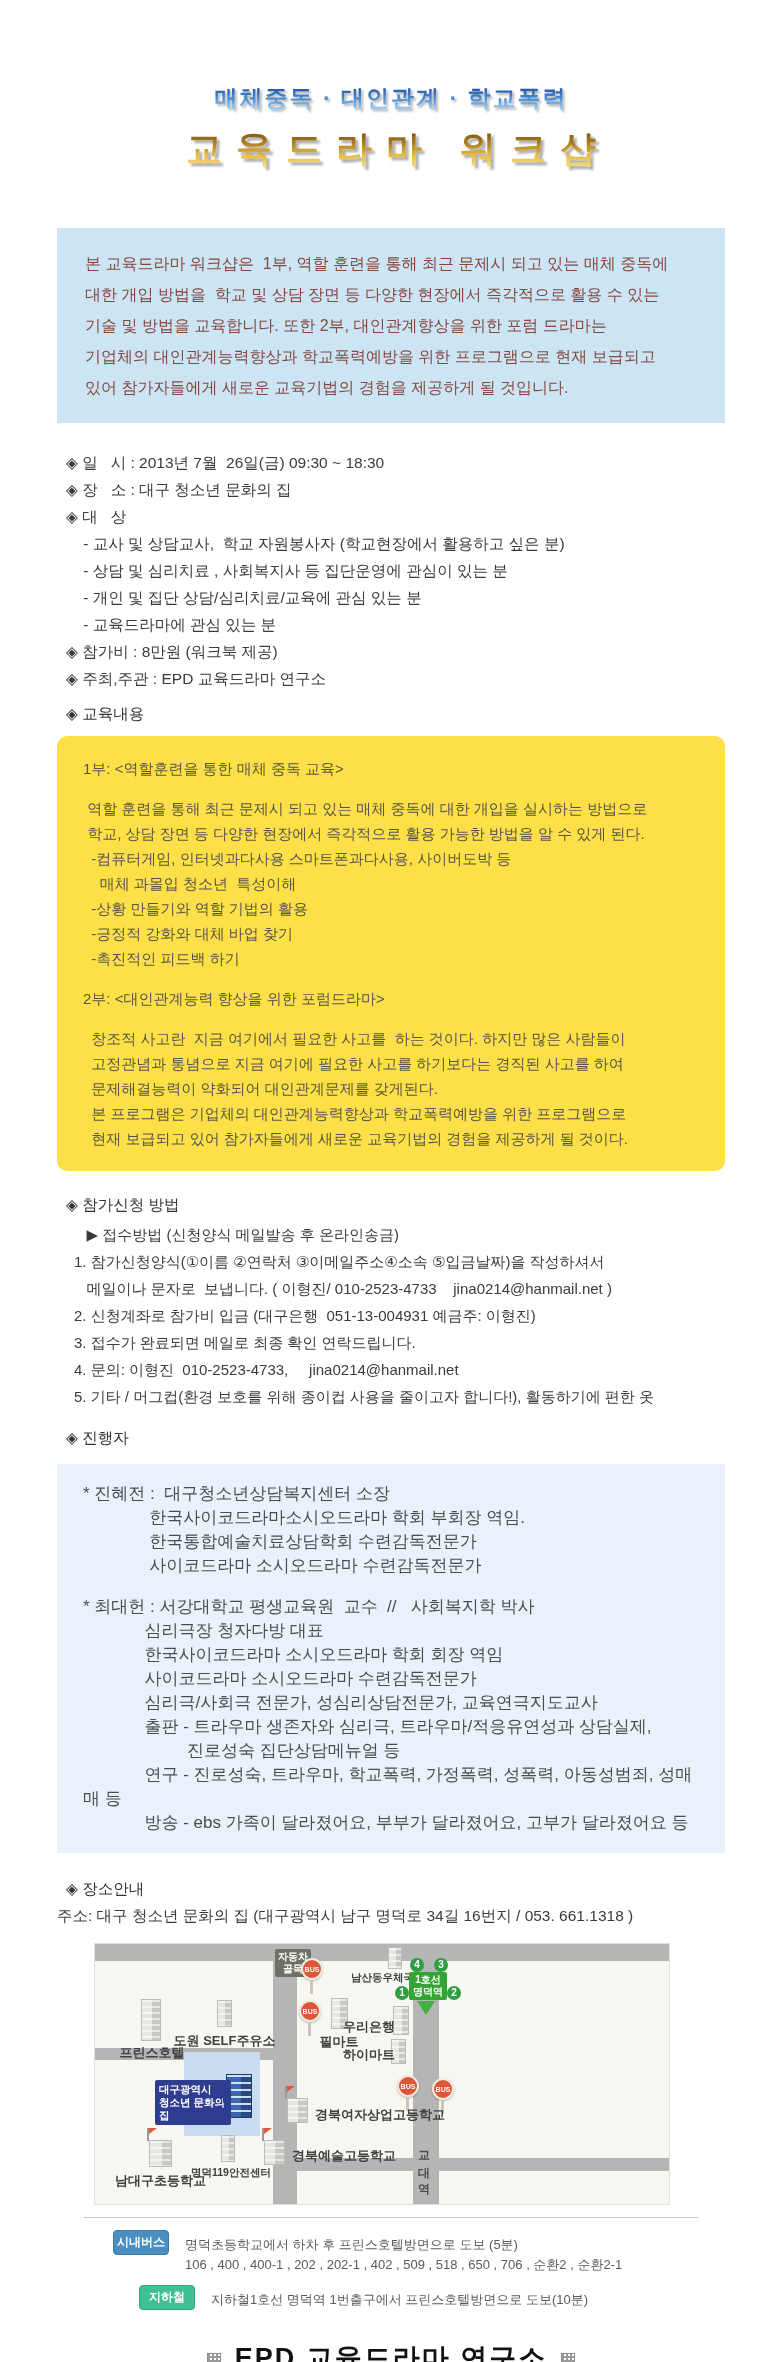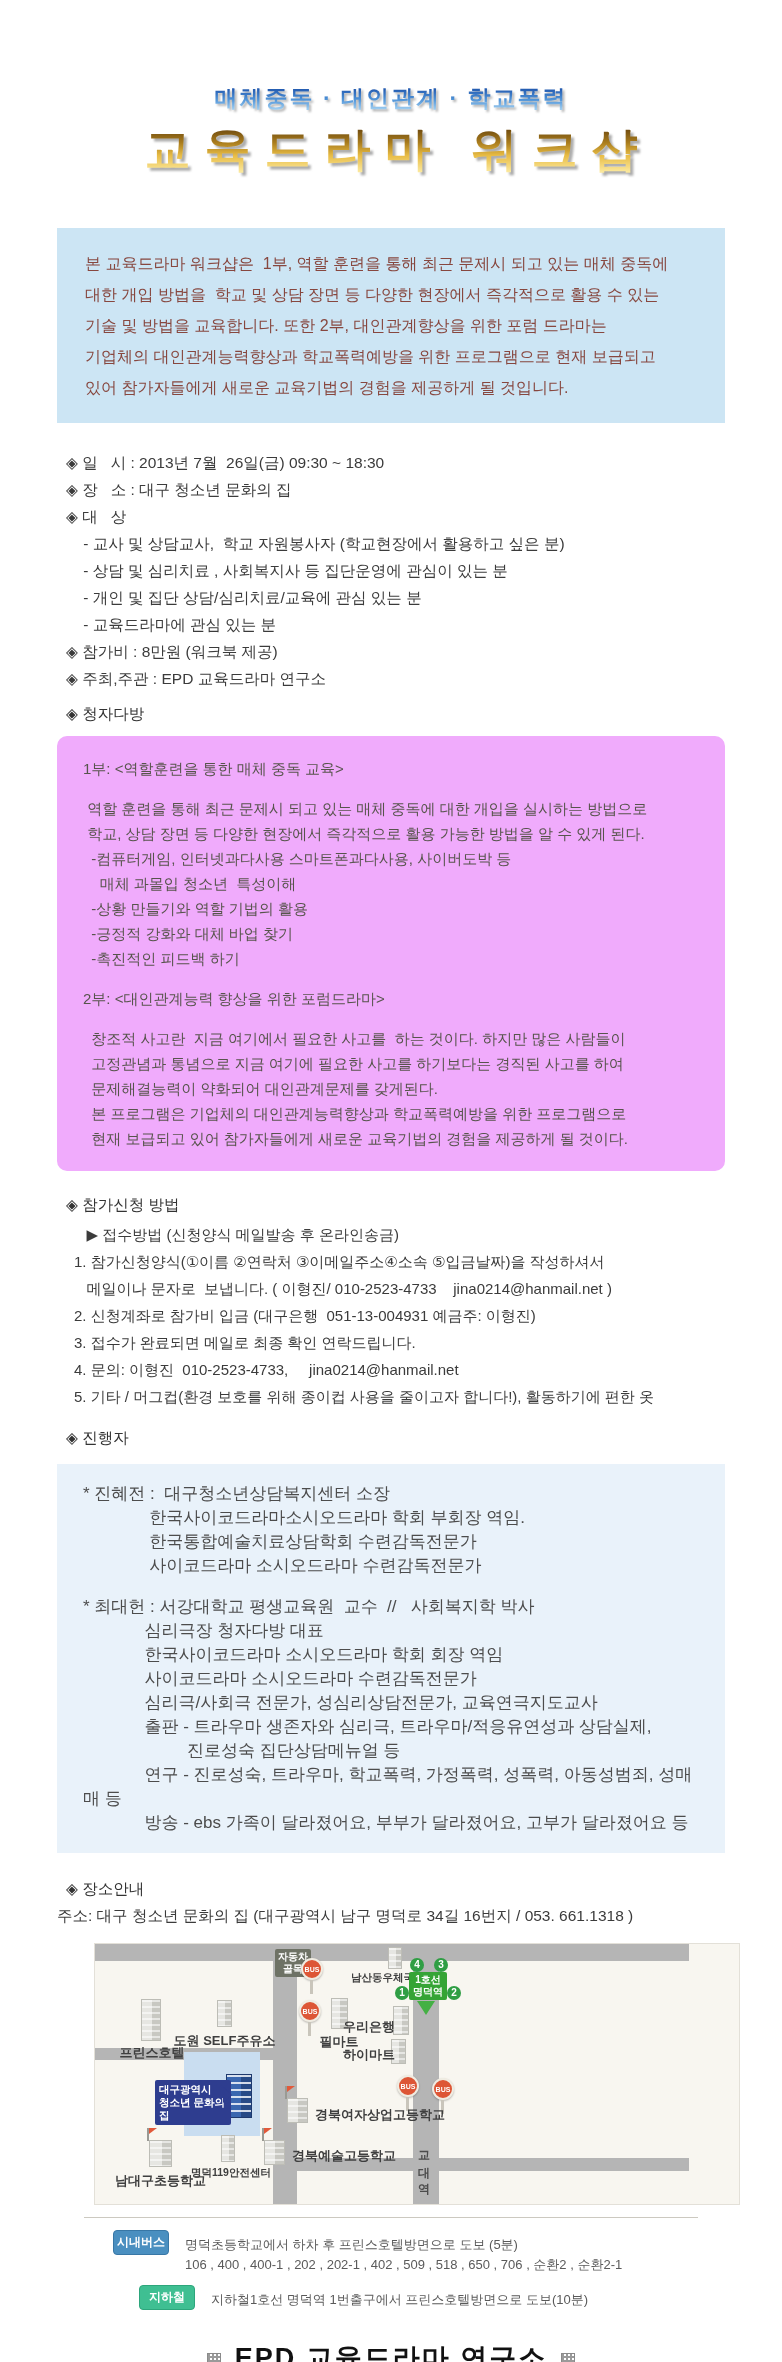--- a/index.html
+++ b/index.html
@@ -14,54 +14,54 @@
   .subtitle {
     font-size:23px; font-weight:bold; line-height:28px; letter-spacing:2px;
     background:linear-gradient(180deg,#1a4fa8 10%,#4f93d8 55%,#9ecdf0 90%);
     -webkit-background-clip:text; background-clip:text;
     -webkit-text-fill-color:transparent; color:#2b72c4;
     filter:drop-shadow(2px 2px 1px rgba(80,80,80,.45));
     display:inline-block;
   }
   .title-row { margin-top:10px; }
   .main-title {
-    font-size:46px; font-weight:bold; line-height:54px; letter-spacing:14px;
+    font-size:36px; font-weight:bold; line-height:54px; letter-spacing:14px;
     background:linear-gradient(180deg,#5d3c0c 5%,#a97c1d 38%,#e8bc45 62%,#fbe89c 92%);
     -webkit-background-clip:text; background-clip:text;
     -webkit-text-fill-color:transparent; color:#c7922b;
     filter:drop-shadow(3px 3px 1px rgba(90,90,90,.5));
     display:inline-block; padding-left:14px;
   }
   
   .intro-box {
     margin:52px 57px 0; background:#cce5f4; padding:20px 28px;
     font-size:16px; line-height:31px; color:#87473f;
   }
   .tline { white-space:pre-wrap; min-height:1em; }
   
   .details { margin:26px 0 0 66px; font-size:15.5px; line-height:27px; color:#3b3b3b; }
   .sec-heading { margin:8px 0 0 66px; font-size:15.5px; line-height:28px; color:#333; }
   
   .edu-box {
-    margin:8px 57px 0; background:#f0abfc; border-radius:10px;
+    margin:8px 57px 0; background:#fde047; border-radius:10px;
     padding:20px 26px; font-size:15px; line-height:25px; color:#57544c;
   }
   
   .signup { margin:2px 0 0 74px; font-size:15px; line-height:27px; color:#3b3b3b; }
   .mt20 { margin-top:20px; }
   .mt14 { margin-top:14px; }
   .mt22 { margin-top:22px; }
   
   .presenter-box {
     margin:12px 57px 0; background:#e9f2fa; padding:18px 26px;
     font-size:17px; line-height:24px; color:#4c4c4c;
   }
   .address { margin:0 0 0 57px; font-size:15.5px; line-height:26px; color:#3b3b3b; }
   
-  .map-wrap { position:relative; margin:14px 0 0 94px; width:646px; height:262px;
+  .map-wrap { position:relative; margin:14px 0 0 94px; width:576px; height:262px;
     background:#f8f6f0; border:1px solid #e3e0d8; overflow:hidden; }
   .road { position:absolute; background:#b5b5b5; }
   .r-h-main { left:0; top:48; width:594px; height:17px; }
   .r-v-center { left:178px; top:0; width:24px; height:262px; }
   .r-v-right { left:318px; top:0; width:26px; height:262px; }
   .r-h-left { left:0; top:104px; width:178px; height:12px; }
   .r-h-bottom { left:202px; top:214px; width:392px; height:13px; }
   .bldg { position:absolute; background:linear-gradient(90deg,#e6e6e2 0 55%,#c8c8c2 55%);
     border:1px solid #bdbdb6;
     background-image:repeating-linear-gradient(180deg,rgba(255,255,255,.55) 0 2px,rgba(0,0,0,0) 2px 6px),
@@ -141,21 +141,21 @@
     <div class="tline">◈ 장   소 : 대구 청소년 문화의 집</div>
     <div class="tline">◈ 대   상</div>
     <div class="tline">    - 교사 및 상담교사,  학교 자원봉사자 (학교현장에서 활용하고 싶은 분)</div>
     <div class="tline">    - 상담 및 심리치료 , 사회복지사 등 집단운영에 관심이 있는 분</div>
     <div class="tline">    - 개인 및 집단 상담/심리치료/교육에 관심 있는 분</div>
     <div class="tline">    - 교육드라마에 관심 있는 분</div>
     <div class="tline">◈ 참가비 : 8만원 (워크북 제공)</div>
     <div class="tline">◈ 주최,주관 : EPD 교육드라마 연구소</div>
   </div>
 
-  <div class="sec-heading">◈ 청자다방</div>
+  <div class="sec-heading">◈ 교육내용</div>
 
   <div class="edu-box">
     <div class="tline">1부: &lt;역할훈련을 통한 매체 중독 교육&gt;</div>
     <div class="tline"></div>
     <div class="tline"> 역할 훈련을 통해 최근 문제시 되고 있는 매체 중독에 대한 개입을 실시하는 방법으로</div>
     <div class="tline"> 학교, 상담 장면 등 다양한 현장에서 즉각적으로 활용 가능한 방법을 알 수 있게 된다.</div>
     <div class="tline">  -컴퓨터게임, 인터넷과다사용 스마트폰과다사용, 사이버도박 등</div>
     <div class="tline">    매체 과몰입 청소년  특성이해</div>
     <div class="tline">  -상황 만들기와 역할 기법의 활용</div>
     <div class="tline">  -긍정적 강화와 대체 바업 찾기</div>

